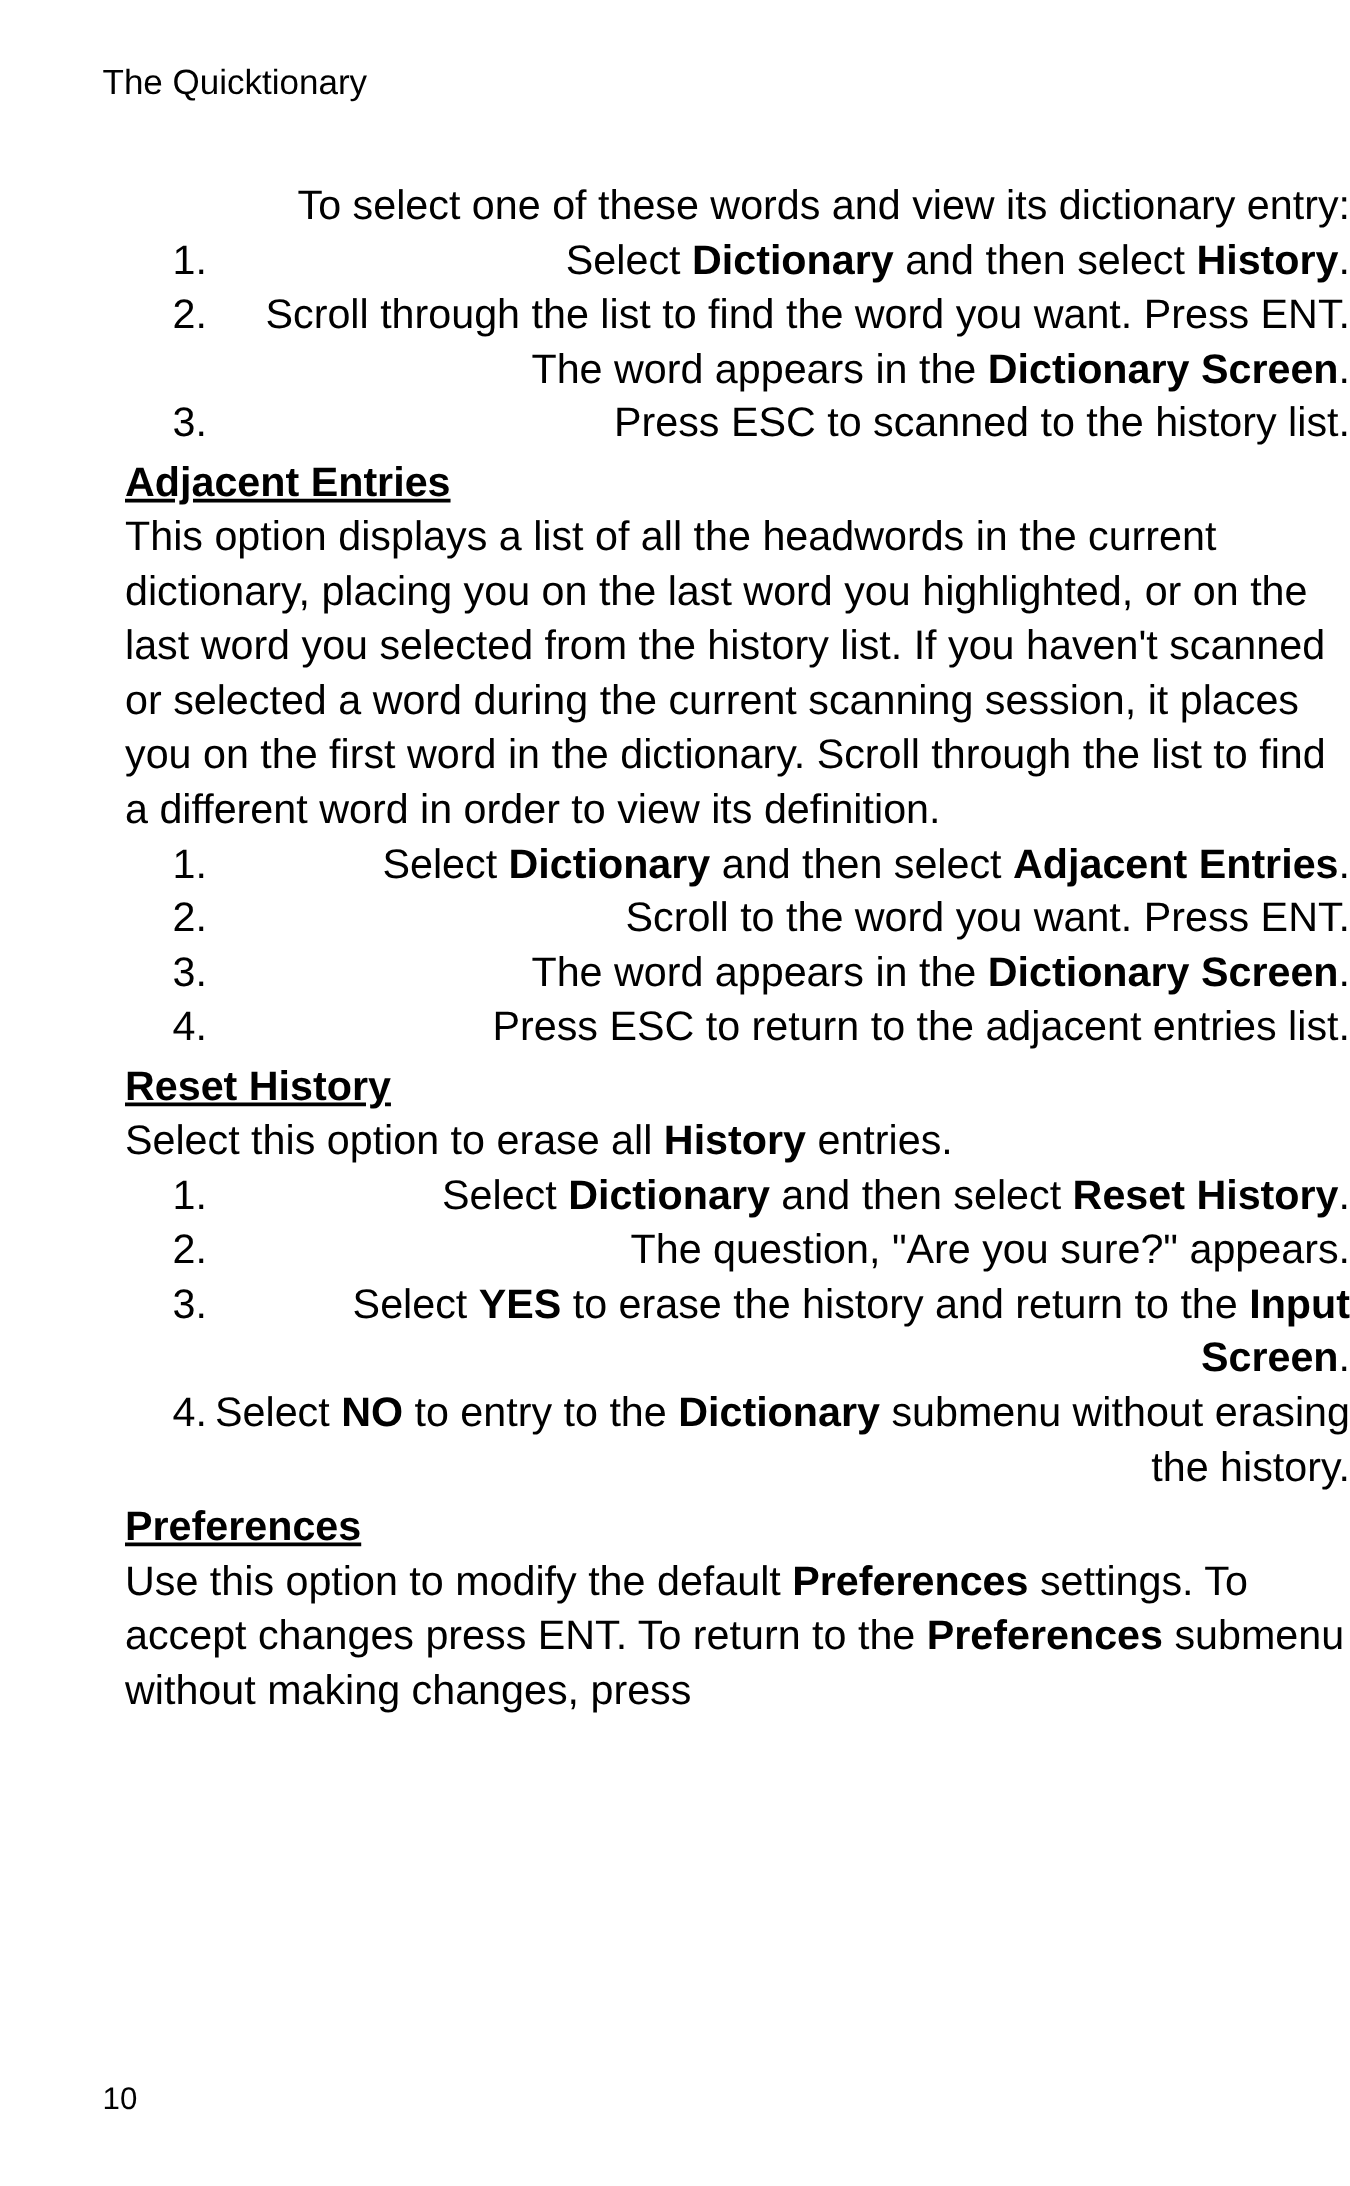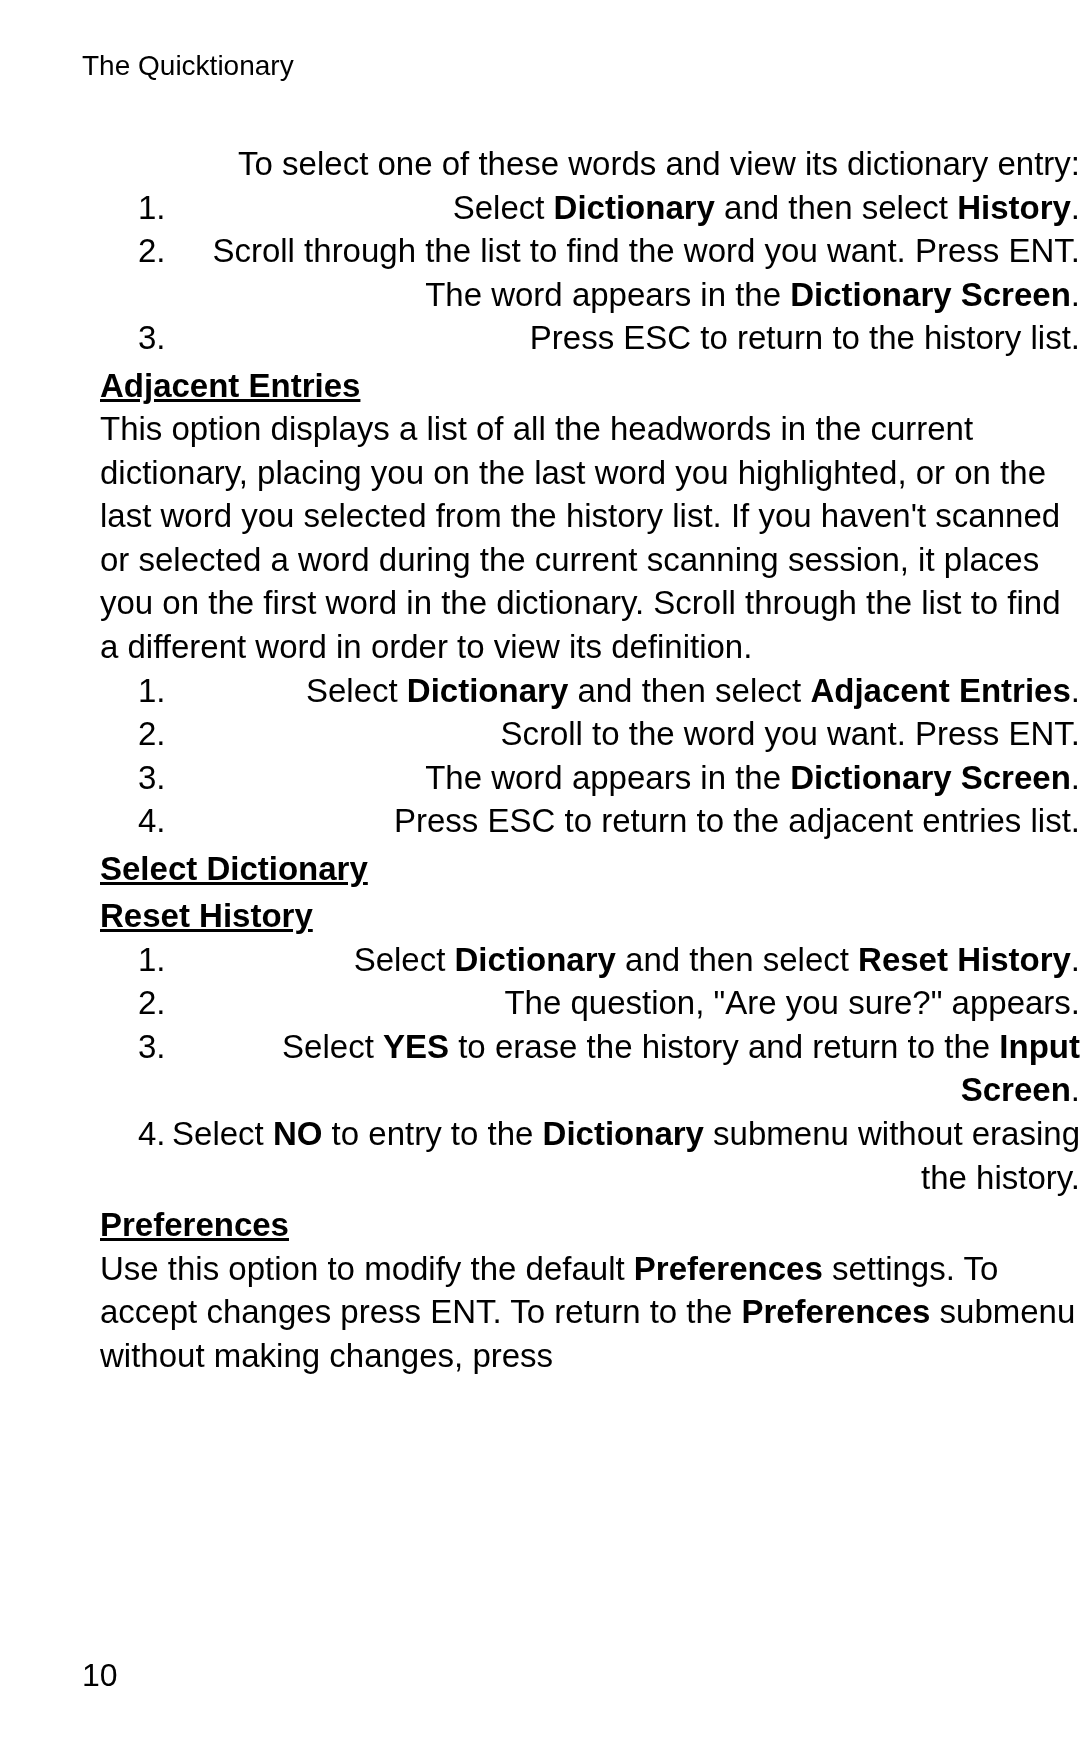--- a/index.html
+++ b/index.html
@@ -57,21 +57,21 @@
   .section-heading {
     font-weight: bold;
     text-decoration: underline;
     margin-top: 4px;
   }
   .b { font-weight: bold; }
   .page-number {
     position: absolute;
     bottom: 55px;
     left: 42px;
-    font-size: 32px;
+    font-size: 25px;
   }
 </style>
 </head>
 <body>
 
 <div class="page">
 
   <div class="header">The Quicktionary</div>
 
   <div class="body-text">
@@ -86,21 +86,21 @@
         </span>
       </li>
       <li>
         <span class="num">2.</span>
         <span class="li-body">
           <span>Scroll through the list to find the word you want. Press ENT. The word appears in the </span><span class="b">Dictionary Screen</span><span>.</span>
         </span>
       </li>
       <li>
         <span class="num">3.</span>
-        <span class="li-body">Press ESC to return to the history list.</span>
+        <span class="li-body">Press ESC to scanned to the history list.</span>
       </li>
     </ol>
 
     <div class="section-heading">Adjacent Entries</div>
     <div>This option displays a list of all the headwords in the current dictionary, placing you on the last word you highlighted, or on the last word you selected from the history list. If you haven't scanned or selected a word during the current scanning session, it places you on the first word in the dictionary. Scroll through the list to find a different word in order to view its definition.</div>
 
     <ol class="numbered">
       <li>
         <span class="num">1.</span>
         <span class="li-body">
@@ -116,23 +116,25 @@
         <span class="li-body">
           <span>The word appears in the </span><span class="b">Dictionary Screen</span><span>.</span>
         </span>
       </li>
       <li>
         <span class="num">4.</span>
         <span class="li-body">Press ESC to return to the adjacent entries list.</span>
       </li>
     </ol>
 
-    <div class="section-heading">Select Dictionary</div>
 
     <div class="section-heading">Reset History</div>
+    <div>
+      <span>Select this option to erase all </span><span class="b">History</span><span> entries.</span>
+    </div>
 
     <ol class="numbered">
       <li>
         <span class="num">1.</span>
         <span class="li-body">
           <span>Select </span><span class="b">Dictionary</span><span> and then select </span><span class="b">Reset History</span><span>.</span>
         </span>
       </li>
       <li>
         <span class="num">2.</span>

